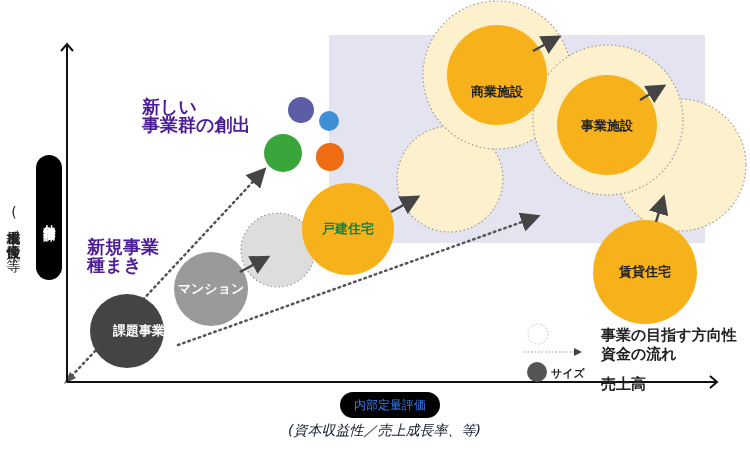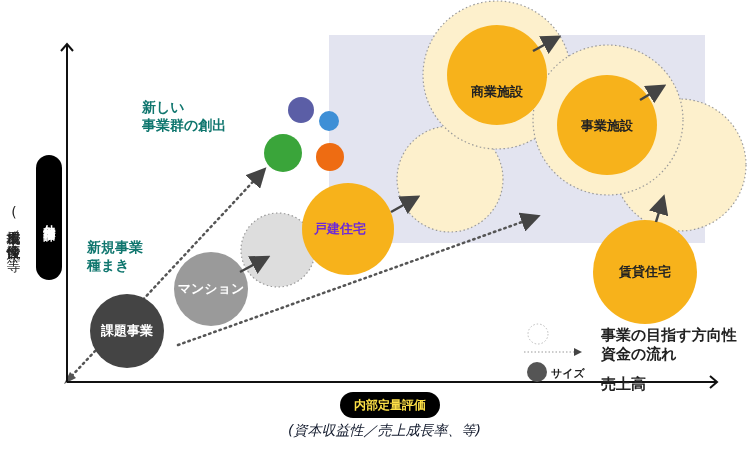--- a/index.html
+++ b/index.html
@@ -1,27 +1,27 @@
 <!DOCTYPE html>
 <html><head>
 <meta charset="utf-8">
 <style>
   html, body { margin: 0; padding: 0; background: #ffffff; }
   body { width: 750px; height: 452px; position: relative; overflow: hidden;
          font-family: "DejaVu Sans", "Liberation Sans", sans-serif; }
   svg.diagram { position: absolute; left: 0; top: 0; }
-  .lbl { position: absolute; color: #0f766e; font-weight: bold; font-size: 14px; line-height: 18px; white-space: nowrap; }
+  .lbl { position: absolute; color: #4c1d95; font-weight: bold; font-size: 18px; line-height: 18px; white-space: nowrap; }
   .circle-lbl { position: absolute; font-weight: bold; font-size: 13px; white-space: nowrap; transform: translate(-50%, -50%); }
   .pill-v { position: absolute; left: 36px; top: 155px; width: 26px; height: 125px; background: #000; border-radius: 13px;
             color: #fff; font-weight: bold; font-size: 12px; writing-mode: vertical-rl; text-orientation: upright;
             display: flex; align-items: center; justify-content: center; letter-spacing: 1px; }
   .paren-v { position: absolute; left: 2px; top: 118px; width: 24px; height: 232px; color: #222; font-size: 14px;
              writing-mode: vertical-rl; text-orientation: upright; display: flex; align-items: center; justify-content: center; }
   .pill-h { position: absolute; left: 340px; top: 392px; width: 100px; height: 26px; background: #000; border-radius: 13px;
-            color: #fde047; font-weight: bold; font-size: 12px; display: flex; align-items: center; justify-content: center; }
+            color: #3b82f6; font-weight: normal; font-size: 12px; display: flex; align-items: center; justify-content: center; }
   .paren-h { position: absolute; left: 288px; top: 422px; color: #0f172a; font-size: 14px; white-space: nowrap; font-style: italic; }
   .legend-t { position: absolute; font-size: 15px; color: #222; white-space: nowrap; font-weight: bold; }
 </style>
 </head>
 <body>
 
 <svg class="diagram" width="750" height="452" viewBox="0 0 750 452">
   <defs>
     <marker id="arr" markerWidth="8" markerHeight="8" refX="6" refY="4" orient="auto">
       <path d="M0,0 L8,4 L0,8 Z" fill="#444"></path>
@@ -75,23 +75,23 @@
 
 <div class="lbl" style="left:142px; top:98px;">
   <div>新しい</div>
   <div>事業群の創出</div>
 </div>
 <div class="lbl" style="left:87px; top:238px;">
   <div>新規事業</div>
   <div>種まき</div>
 </div>
 
-<div class="circle-lbl" style="left:127px; top:331px; color:#fff;">課題事業</div>
+<div class="circle-lbl" style="left:139px; top:331px; color:#fff;">課題事業</div>
 <div class="circle-lbl" style="left:211px; top:289px; color:#fff;">マンション</div>
-<div class="circle-lbl" style="left:340px; top:229px; color:#6d28d9;">戸建住宅</div>
+<div class="circle-lbl" style="left:348px; top:229px; color:#15803d;">戸建住宅</div>
 <div class="circle-lbl" style="left:497px; top:76px; color:#222;margin-top:16px;">商業施設</div>
 <div class="circle-lbl" style="left:607px; top:126px; color:#222;font-family:Liberation Serif, serif;">事業施設</div>
 <div class="circle-lbl" style="left:645px; top:272px; color:#222;">賃貸住宅</div>
 
 <div class="legend-t" style="left:601px; top:326px;">事業の目指す方向性</div>
 <div class="legend-t" style="left:601px; top:345px;">資金の流れ</div>
 <div class="legend-t" style="left:551px; top:366px; font-size:11px;">サイズ</div>
 <div class="legend-t" style="left:601px; top:364px;margin-top:11px;">売上高</div>
 
 </body></html>

